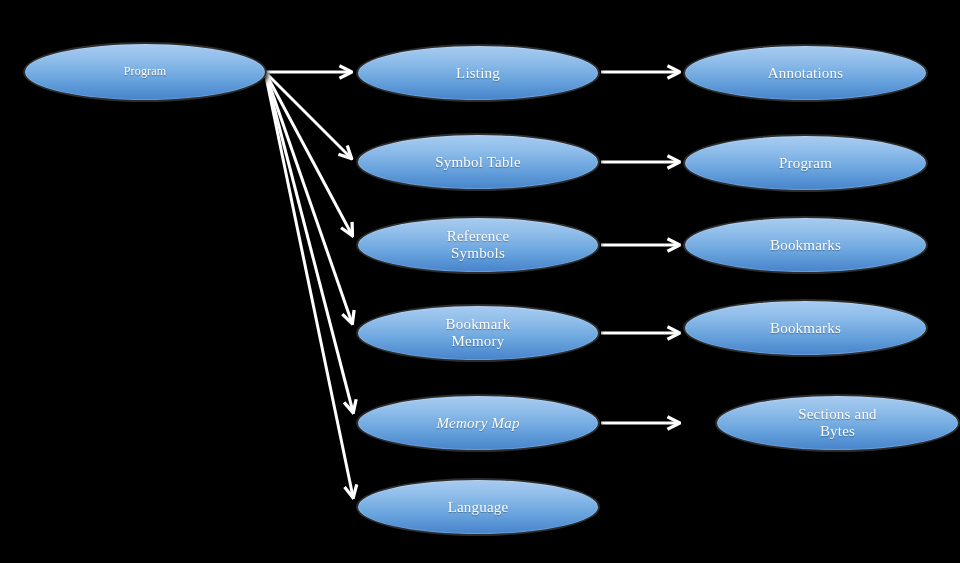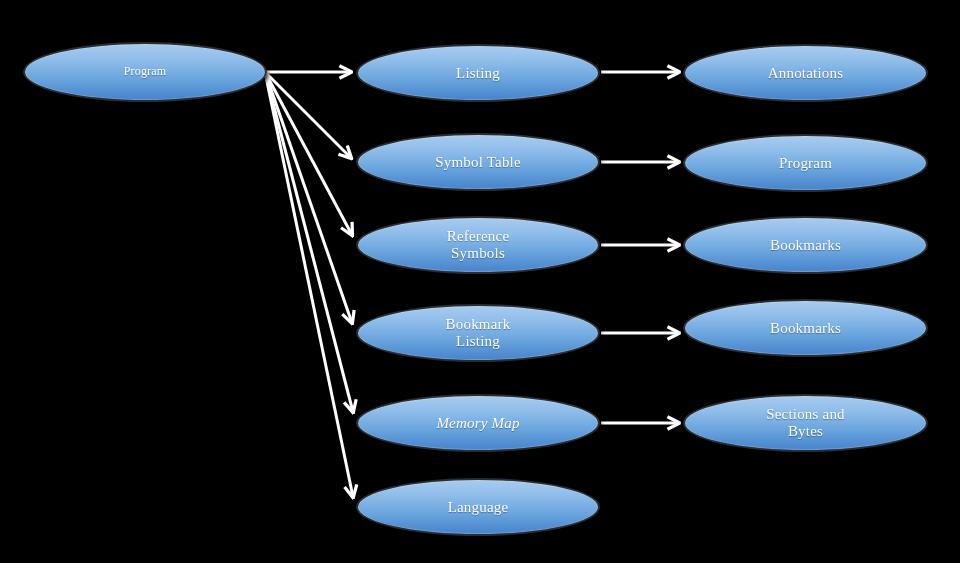--- a/index.html
+++ b/index.html
@@ -84,39 +84,39 @@
       </div>
       <div class="node mid" style="left: 356px; top: 133px; width: 244px; height: 58px;">
         <span class="label">Symbol Table</span>
       </div>
       <div class="node mid" style="left: 356px; top: 216px; width: 244px; height: 58px;">
         <span class="label">Reference
 Symbols</span>
       </div>
       <div class="node mid" style="left: 356px; top: 304px; width: 244px; height: 58px;">
         <span class="label">Bookmark
-Listing</span>
+Memory</span>
       </div>
       <div class="node mid" style="left: 356px; top: 394px; width: 244px; height: 58px; font-style: italic;">
         <span class="label">Memory Map</span>
       </div>
       <div class="node mid" style="left: 356px; top: 478px; width: 244px; height: 58px; justify-content: center;">
         <span class="label">Language</span>
       </div>
       <div class="node right" style="left: 683px; top: 44px; width: 245px; height: 58px; font-family: Liberation Serif, serif;">
         <span class="label">Annotations</span>
       </div>
       <div class="node right" style="left: 683px; top: 134px; width: 245px; height: 58px;">
         <span class="label">Program</span>
       </div>
       <div class="node right" style="left: 683px; top: 216px; width: 245px; height: 58px;">
         <span class="label">Bookmarks</span>
       </div>
       <div class="node right" style="left: 683px; top: 299px; width: 245px; height: 58px;">
         <span class="label">Bookmarks</span>
       </div>
-      <div class="node right" style="left: 683px; top: 394px; width: 245px; height: 58px;">
+      <div class="node right" style="left: 715px; top: 394px; width: 245px; height: 58px;">
         <span class="label">Sections and
 Bytes</span>
       </div>
     </div>
 
 </div>
 
 </body></html>

